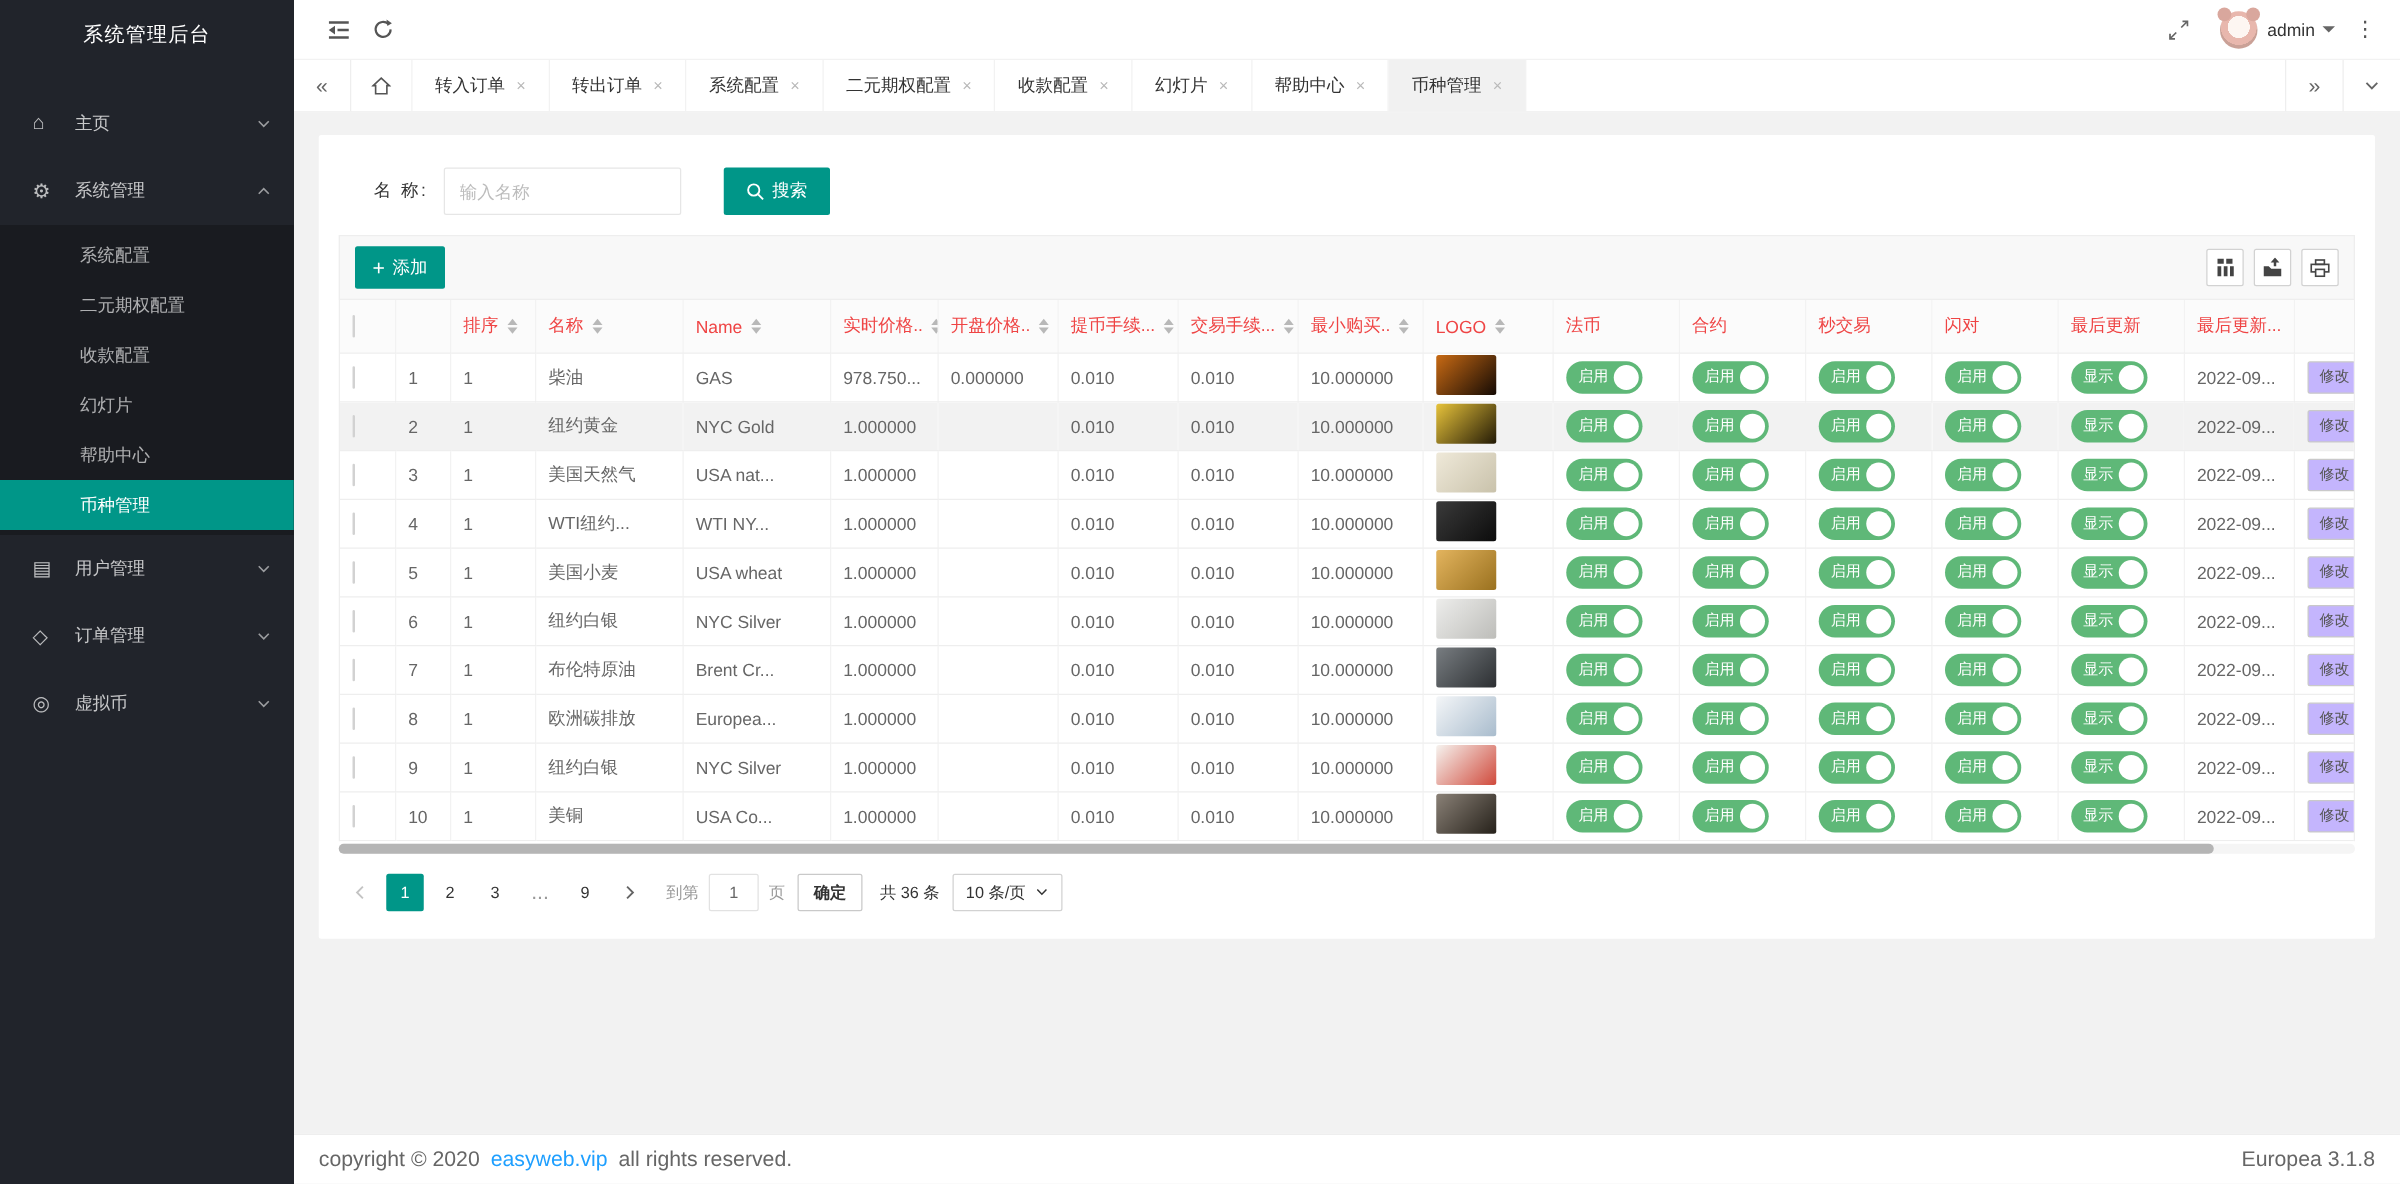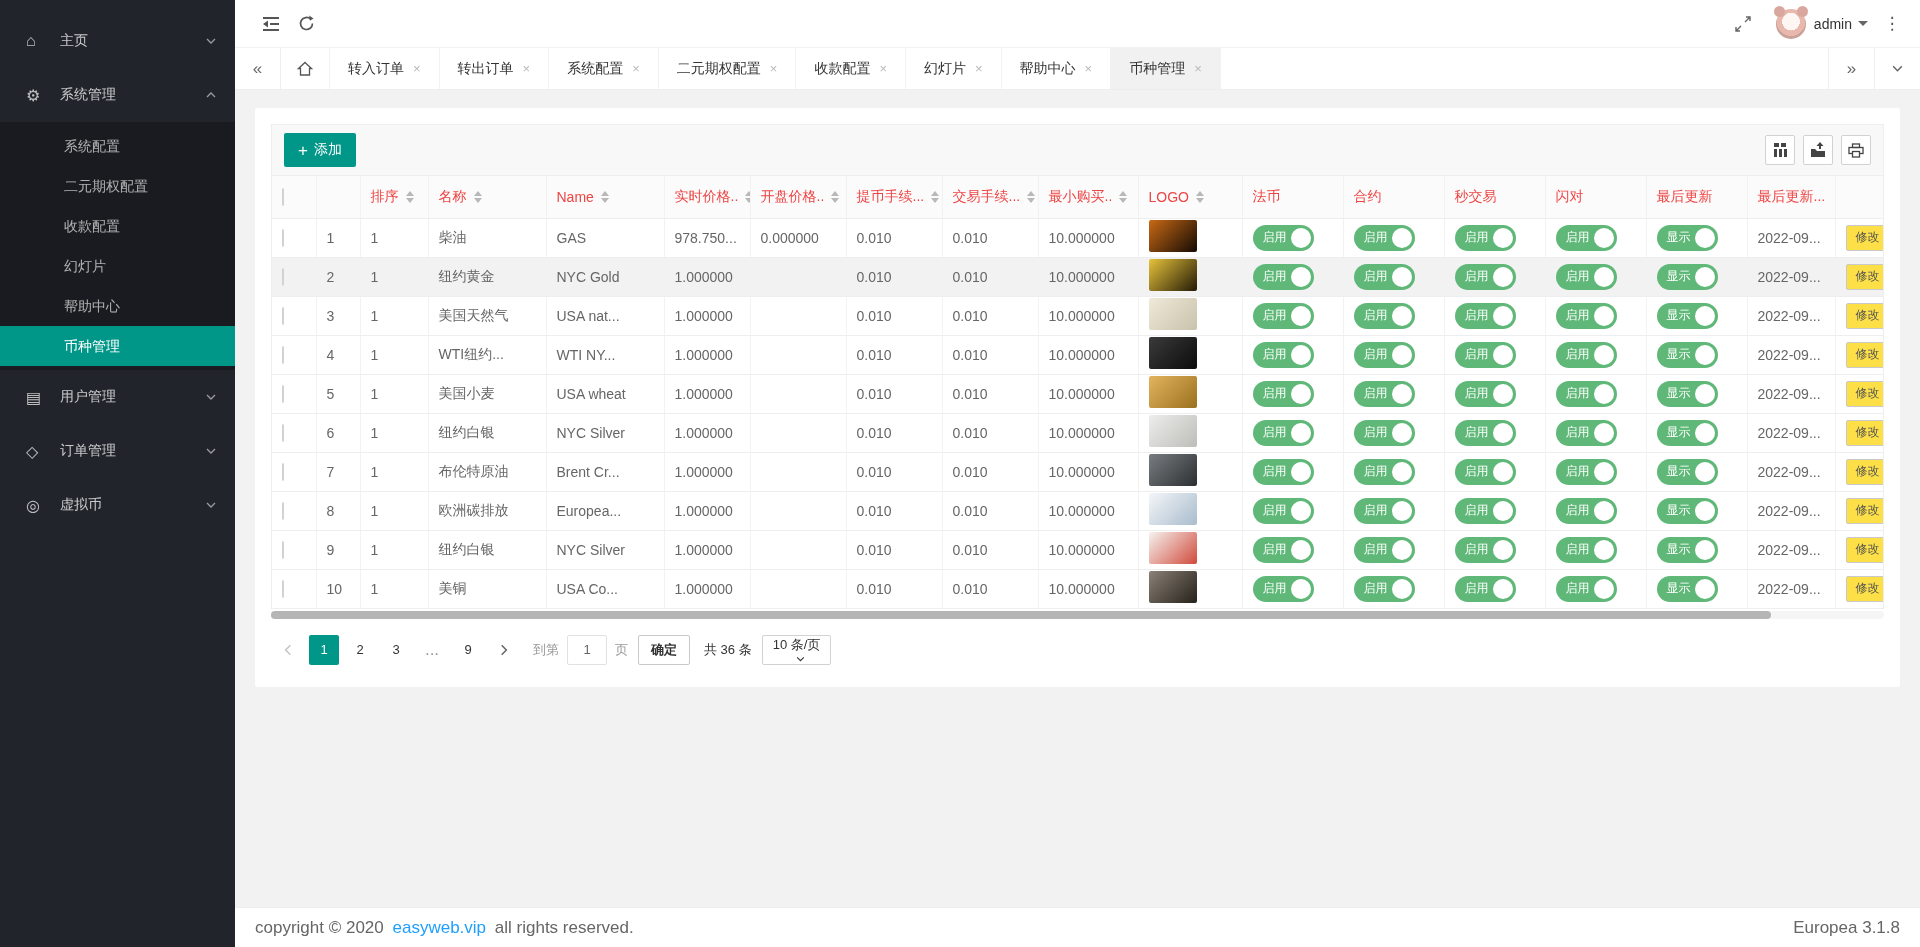--- a/index.html
+++ b/index.html
@@ -67,45 +67,46 @@
   tr.hl td{background:#f2f2f2;}
   .th-flex{display:flex;align-items:center;}
   .sort{display:inline-flex;flex-direction:column;margin-left:7px;}
   .sort i{display:block;width:0;height:0;border-left:4px solid transparent;border-right:4px solid transparent;}
   .sort .up{border-bottom:5px solid #b8b8b8;margin-bottom:2px;}
   .sort .dn{border-top:5px solid #b8b8b8;}
   .checkbox{width:16px;height:16px;border:1px solid #d2d2d2;border-radius:2px;background:#fff;cursor:pointer;}
   .logo-thumb{width:48px;height:32px;border-radius:2px;}
   .switch{position:relative;display:inline-flex;align-items:center;height:26px;min-width:58px;border-radius:13px;background:#5FB878;color:#fff;font-size:12px;padding:0 27px 0 10px;cursor:pointer;}
   .switch .knob{position:absolute;right:3px;top:3px;width:20px;height:20px;border-radius:50%;background:#fff;}
-  .btn-edit{height:26px;padding:0 9px;background:#fde047;border:1px solid #c9c9c9;border-radius:2px;color:#555;font-size:12px;cursor:pointer;font-family:inherit;}
+  .btn-edit{height:26px;padding:0 9px;background:#c4b5fd;border:1px solid #c9c9c9;border-radius:2px;color:#555;font-size:12px;cursor:pointer;font-family:inherit;}
 
   .hscroll{height:8px;background:#f5f5f5;margin-top:2px;border-radius:4px;position:relative;}
   .hscroll .thumb{position:absolute;left:0;top:0;height:8px;width:93%;background:#b5b5b5;border-radius:4px;cursor:pointer;}
 
   .pager{display:flex;align-items:center;padding:16px 2px 6px;font-size:13px;color:#666;}
   .pg{min-width:30px;height:30px;display:flex;align-items:center;justify-content:center;margin-right:6px;border-radius:2px;cursor:pointer;color:#333;padding:0 6px;}
   .pg.nav{color:#c4c4c4;font-size:15px;}
   .pg.nav.on{color:#666;}
   .pg.active{background:#009688;color:#fff;cursor:default;}
   .pg.dots{cursor:default;color:#999;}
   .jump-txt{color:#999;margin:0 8px;}
   .jump-input{width:40px;height:30px;border:1px solid #e2e2e2;border-radius:2px;text-align:center;font-size:13px;color:#666;outline:none;font-family:inherit;}
   .btn-ok{height:30px;padding:0 12px;background:#fff;border:1px solid #c9c9c9;border-radius:2px;font-size:13px;color:#333;font-weight:bold;cursor:pointer;margin:0 10px 0 2px;font-family:inherit;}
   .total-txt{margin:0 10px 0 4px;color:#333;}
-  .page-size{height:30px;border:1px solid #d2d2d2;border-radius:2px;display:flex;align-items:center;padding:0 10px;cursor:pointer;color:#333;flex-direction:column;}
+  .page-size{height:30px;border:1px solid #d2d2d2;border-radius:2px;display:flex;align-items:center;padding:0 10px;cursor:pointer;color:#333;}
   .page-size svg{margin-left:8px;}
 
   footer{height:40px;background:#fff;border-top:1px solid #eee;display:flex;align-items:center;justify-content:space-between;padding:0 20px;font-size:17px;color:#666;}
   footer a{color:#1e9fff;text-decoration:none;margin:0 4px;cursor:pointer;}
 </style>
 </head>
 <body>
 
 <aside class="sidebar">
+  <div class="side-title">系统管理后台</div>
   <nav class="side-nav" id="side-nav">
       <div class="side-item">
         <span class="si-icon">⌂</span>
         <span class="si-label">主页</span>
         <span class="si-chev">
           <svg width="12" height="12" viewBox="0 0 12 12">
             <path d="M2 4 L6 8 L10 4" fill="none" stroke="rgba(255,255,255,.55)" stroke-width="1.3"></path>
           </svg>
         </span>
       </div>
@@ -233,20 +234,31 @@
     <span class="tab-ctrl brd-l">
       <svg width="13" height="13" viewBox="0 0 12 12">
           <path d="M2 4 L6 8 L10 4" fill="none" stroke="#666" stroke-width="1.4"></path>
         </svg>
     </span>
   </div>
 
   <div class="content">
     <div class="card">
 
+      <div class="search-row">
+        <span class="search-label">名 称:</span>
+        <input class="search-input" type="text" placeholder="输入名称" style="">
+        <button class="btn-search">
+          <svg width="15" height="15" viewBox="0 0 15 15">
+              <circle cx="6" cy="6" r="4.5" fill="none" stroke="#fff" stroke-width="1.5"></circle>
+              <line x1="9.5" y1="9.5" x2="13.5" y2="13.5" stroke="#fff" stroke-width="1.5"></line>
+            </svg>
+          <span>搜索</span>
+        </button>
+      </div>
 
       <div class="toolbar">
         <button class="btn-add">
           <span class="plus">+</span>
           <span>添加</span>
         </button>
         <div class="tool-icons">
           <span class="tool-btn">
             <svg width="15" height="16" viewBox="0 0 15 16" fill="#444">
                 <rect x="1" y="1" width="5" height="4"></rect>

